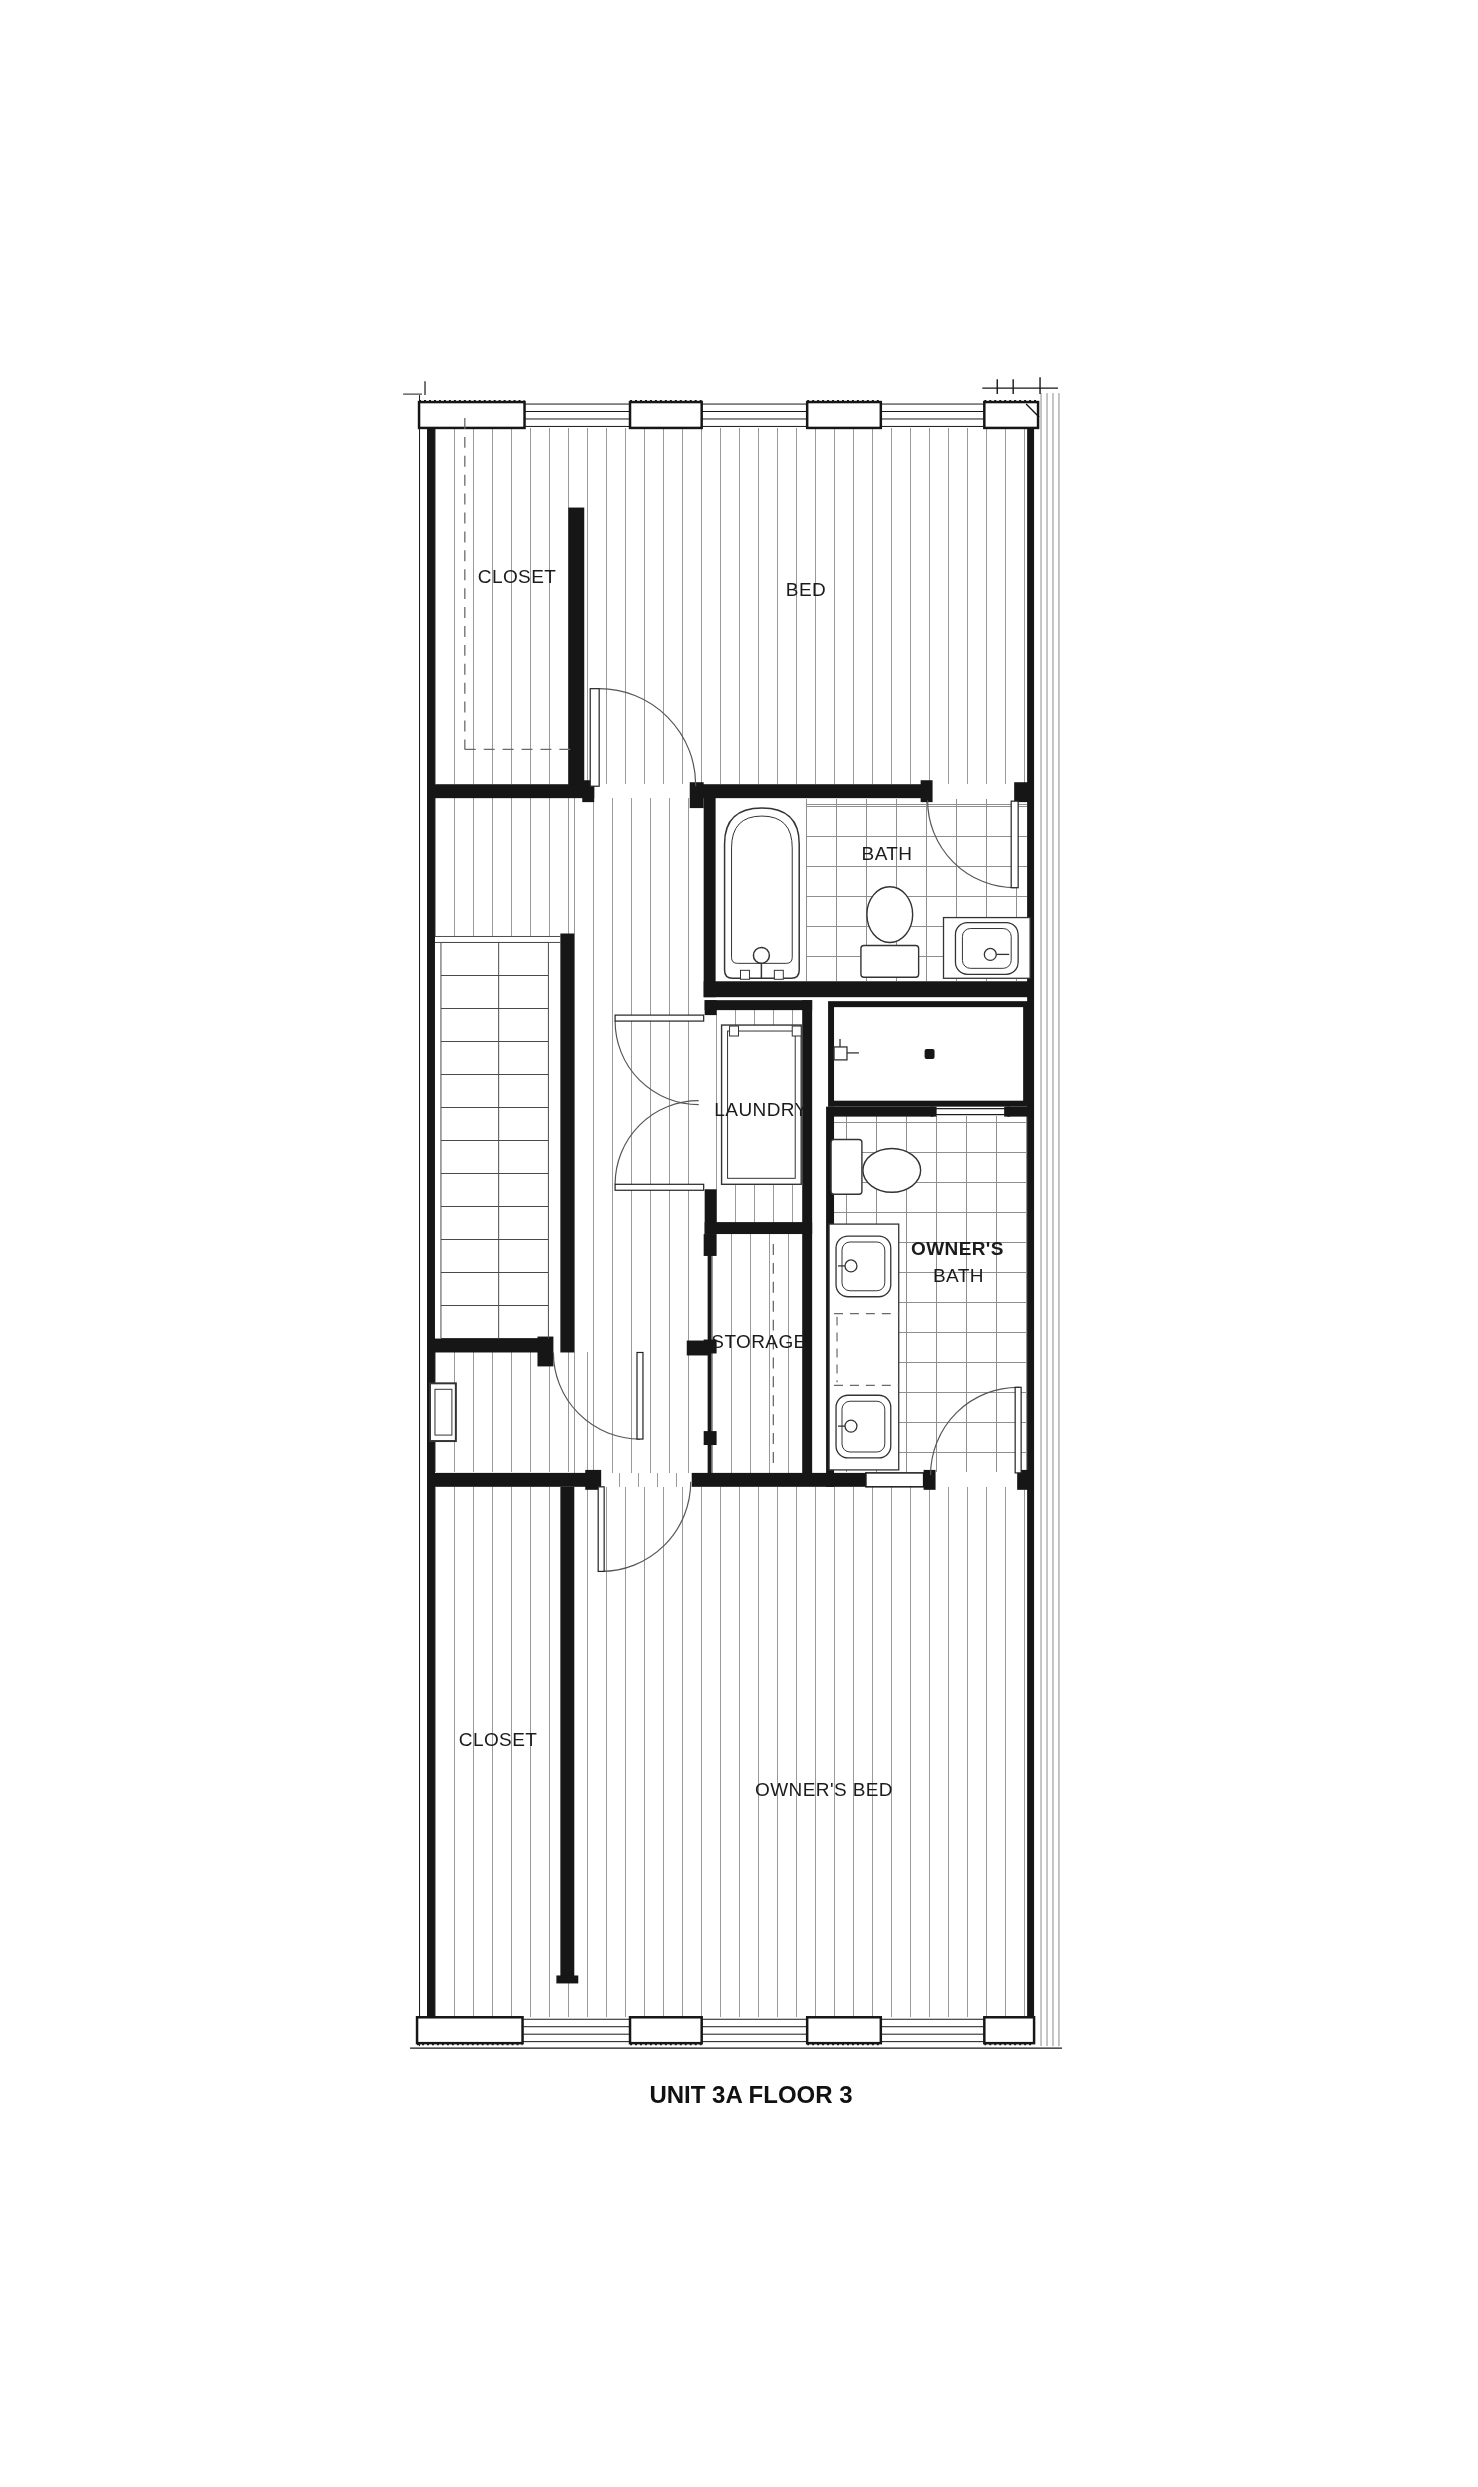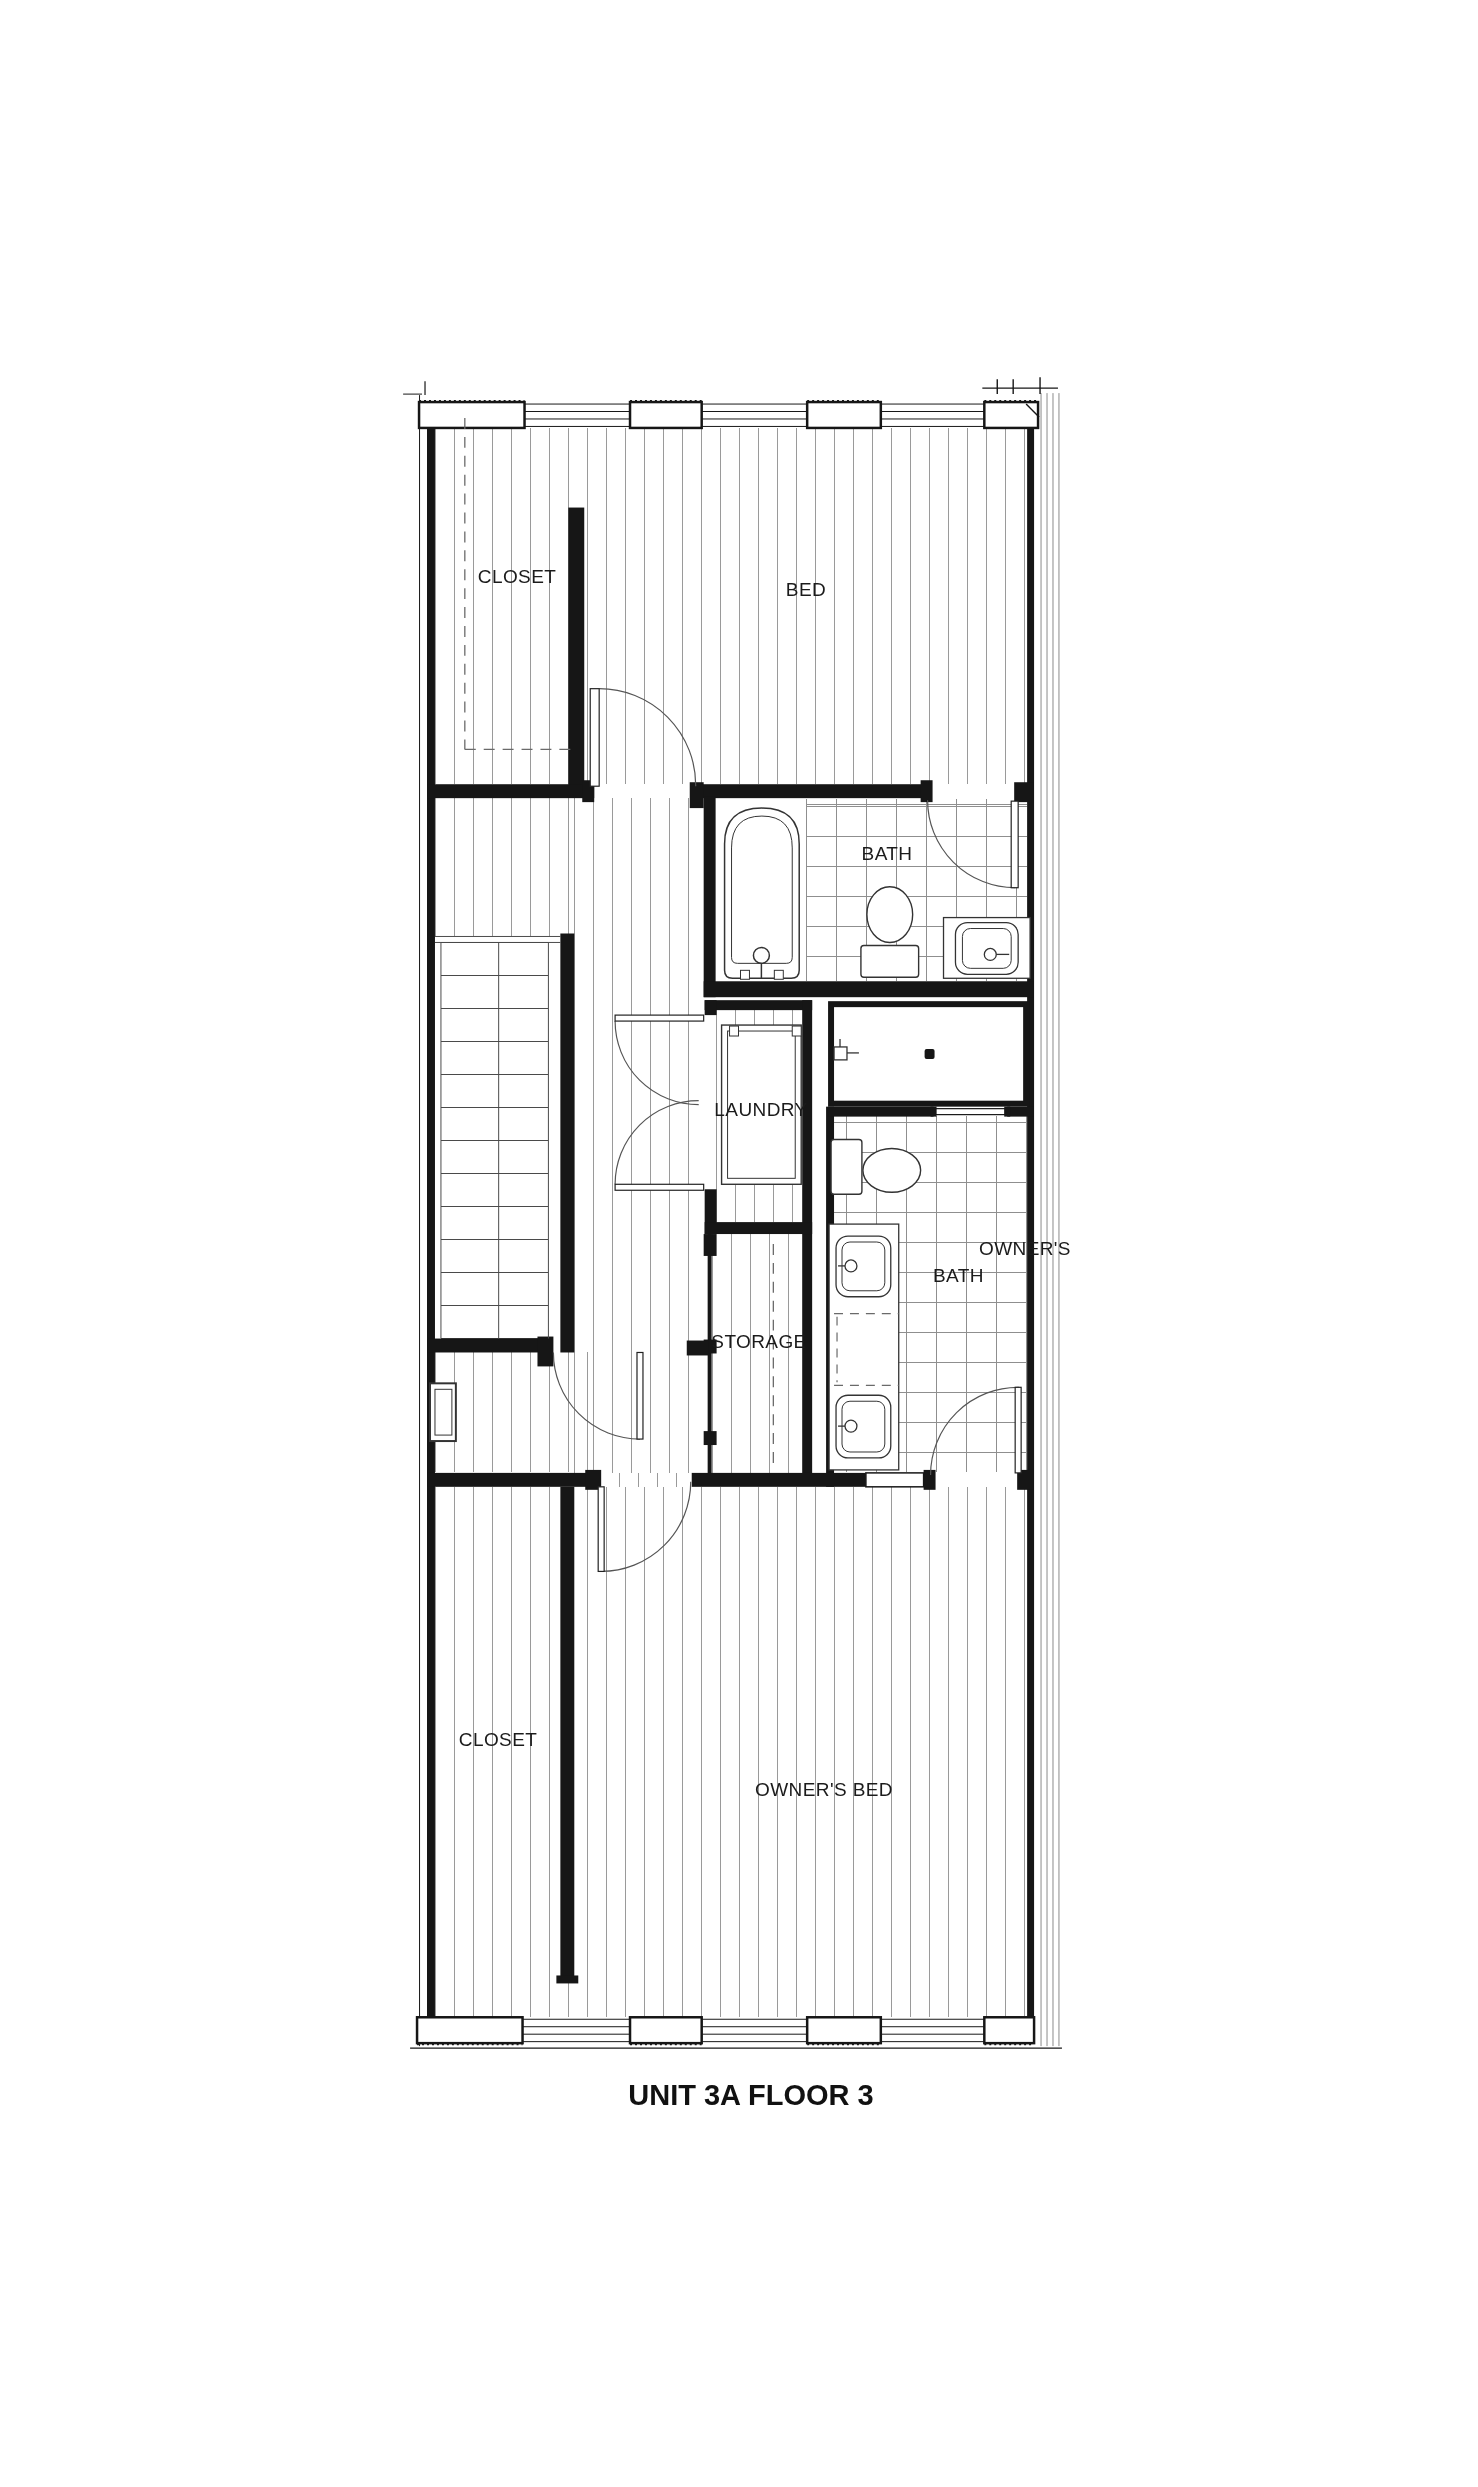--- a/index.html
+++ b/index.html
@@ -11,21 +11,21 @@
   
   .tile{background-image:
         repeating-linear-gradient(90deg,#8f8f8f 0 1px,transparent 1px 30px),
         repeating-linear-gradient(180deg,#8f8f8f 0 1px,transparent 1px 30px);}
   .white{background:#fff;}
   
   .treads{background-image:repeating-linear-gradient(180deg,#4a4a4a 0 1px,transparent 1px 33px);}
   .label{position:absolute;color:#1b1b1b;font-size:19px;letter-spacing:0.4px;white-space:nowrap;
          transform:translate(-50%,-50%);}
   .label.left{transform:translate(0,-50%);}
-  .title{position:absolute;color:#111;font-size:29px;font-weight:700;letter-spacing:0;
+  .title{position:absolute;color:#111;font-size:24px;font-weight:700;letter-spacing:0;
          transform:translate(-50%,-50%);white-space:nowrap;}
   svg{position:absolute;left:0;top:0;}
 </style>
 </head>
 <body>
 
 <div class="sheet">
 
   <div class="abs hatch" style="left:435px;top:428px;width:592px;height:356px;"></div>
   <div class="abs hatch" style="left:435px;top:798px;width:139px;height:138px;"></div>
@@ -265,21 +265,21 @@
         <rect x="1020" y="1394" width="6" height="86"></rect>
       </g>
     </g>
   </svg>
 
   <div class="label" style="left:517px;top:577px;">CLOSET</div>
   <div class="label" style="left:806px;top:590px;">BED</div>
   <div class="label" style="left:887px;top:854px;">BATH</div>
   <div class="label" style="left:761px;top:1110px;">LAUNDRY</div>
   <div class="label" style="left:759px;top:1342px;">STORAGE</div>
-  <div class="label left" style="left:979px;top:1249px;">OWNER'S</div>
+  <div class="label left" style="left:911px;top:1249px;font-weight:bold;">OWNER'S</div>
   <div class="label left" style="left:933px;top:1276px;">BATH</div>
   <div class="label" style="left:498px;top:1740px;">CLOSET</div>
   <div class="label" style="left:824px;top:1790px;">OWNER'S BED</div>
 
   <div class="title" style="left:751px;top:2095px;">UNIT 3A FLOOR 3</div>
 
 </div>
 
 
 </body></html>

